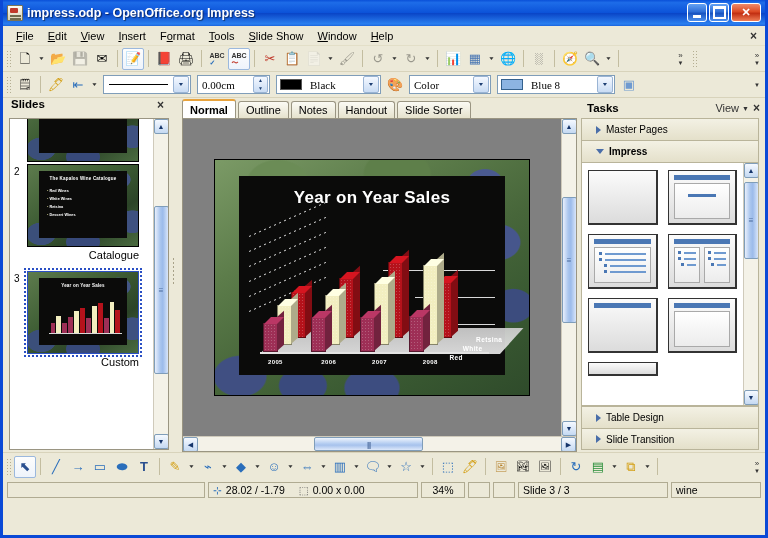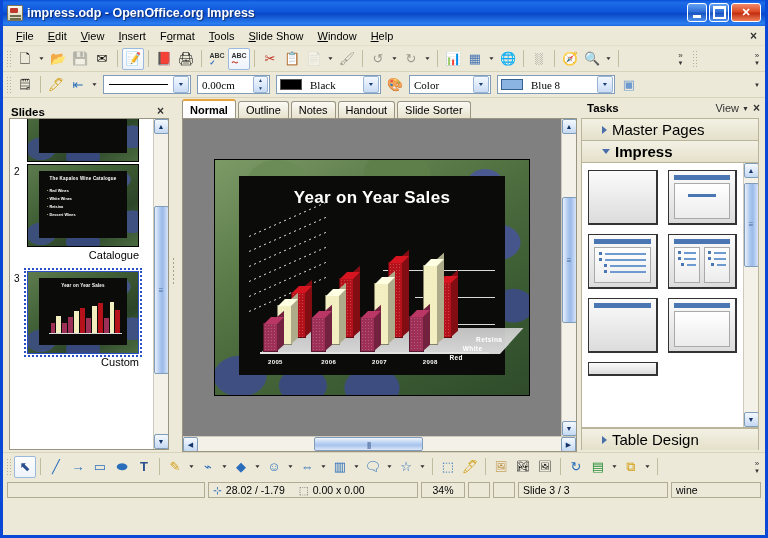--- a/index.html
+++ b/index.html
@@ -122,21 +122,21 @@
   .combo .spin i { flex:1; font-size:5px; text-align:center; line-height:7px; font-style:normal; color:#1d3f73; }
   .swatch { width:22px; height:11px; margin:0 4px 0 3px; border:1px solid #555; flex:none; }
   .lineprev { flex:1; height:1px; background:#000; margin:0 5px; }
 
   
   .body-row { display:flex; height: 354px; background:#ece9d8; }
 
   
   .slides-panel { width:168px; display:flex; flex-direction:column; background:#ece9d8; }
   .panel-head {
-    height:20px; display:flex; align-items:flex-end; padding:0 4px 0 8px;
+    height:20px; display:flex; align-items:flex-start; padding:0 4px 0 8px;
     font-weight:bold; font-size:11.5px; color:#000;
   }
   .panel-head .sp { margin-left:auto; }
   .panel-head .xbtn { font-weight:bold; font-size:12px; color:#333; padding:0 3px; }
   .slides-inner {
     flex:1; margin:0 2px 2px 6px; background:#fff; border:1px solid #9a9582;
     display:flex; overflow:hidden; position:relative;
   }
   .slides-list { flex:1; position:relative; overflow:hidden; background:#fff; }
   .slide-item { position:relative; padding: 2px 6px 0 0; }
@@ -313,23 +313,23 @@
 
   
   .tasks-panel { width:186px; display:flex; flex-direction:column; background:#ece9d8; }
   .tasks-head { height:20px; display:flex; align-items:center; padding:0 5px 0 8px; }
   .tasks-head .t { font-weight:bold; font-size:11.5px; }
   .tasks-head .view { margin-left:auto; font-size:11px; color:#333; }
   .tasks-head .car { font-size:7px; padding:0 4px 0 3px; color:#333; }
   .tasks-head .xbtn { font-weight:bold; font-size:12px; color:#333; }
   .tasks-body { flex:1; margin:0 6px 2px 2px; display:flex; flex-direction:column; overflow:hidden; }
   .acc-head {
-    height:22px; display:flex; align-items:center; gap:5px; padding:0 20px;
+    height:22px; display:flex; align-items:center; gap:5px; padding:0 14px;
     background: linear-gradient(to bottom,#f3f1e4,#e4e0ca);
-    border:1px solid #b9b49a; border-bottom:none; font-size:15px; color:#000;
+    border:1px solid #b9b49a; border-bottom:none; font-size:10px; color:#000;
   }
   .acc-head.open { font-weight:bold; }
   .tri { width:0;height:0; border-left:5px solid #4a6ea9; border-top:4px solid transparent; border-bottom:4px solid transparent; flex:none; }
   .tri.down { border-left:4px solid transparent; border-right:4px solid transparent; border-top:5px solid #4a6ea9; border-bottom:none; }
   .layout-area {
     flex:1; background:#fff; border:1px solid #b9b49a; display:flex; overflow:hidden; min-height:0;
   }
   .layout-grid {
     flex:1; padding:7px 6px; display:grid; grid-template-columns:1fr 1fr;
     gap:9px 10px; align-content:start; overflow:hidden;
@@ -857,20 +857,24 @@
               <div class="sb-thumb" style="top:2%;height:36%"></div>
             </div>
             <div class="sb-btn">▼</div>
           </div>
         </div>
 
         <div class="acc-head" style="border-top:1px solid #b9b49a;border-bottom:none">
           <span class="tri"></span>
           <span>Table Design</span>
         </div>
+        <div class="acc-head" style="border-bottom:1px solid #b9b49a">
+          <span class="tri"></span>
+          <span>Slide Transition</span>
+        </div>
       </div>
     </div>
   </div>
 
   <div class="drawbar">
     <div class="grip"></div>
     <div class="dbtn framed">
         <span class="ico" style="color:#2a4f8f">⬉</span>
       </div>
     <div class="tb-sep"></div>

